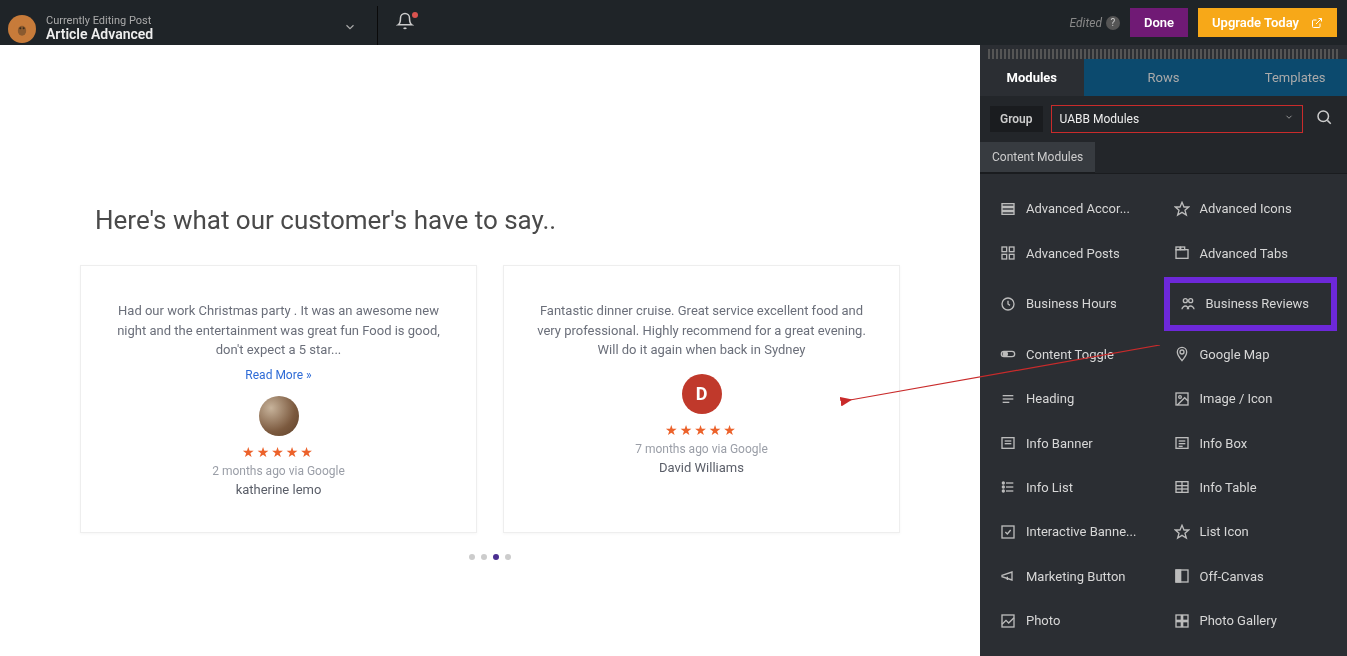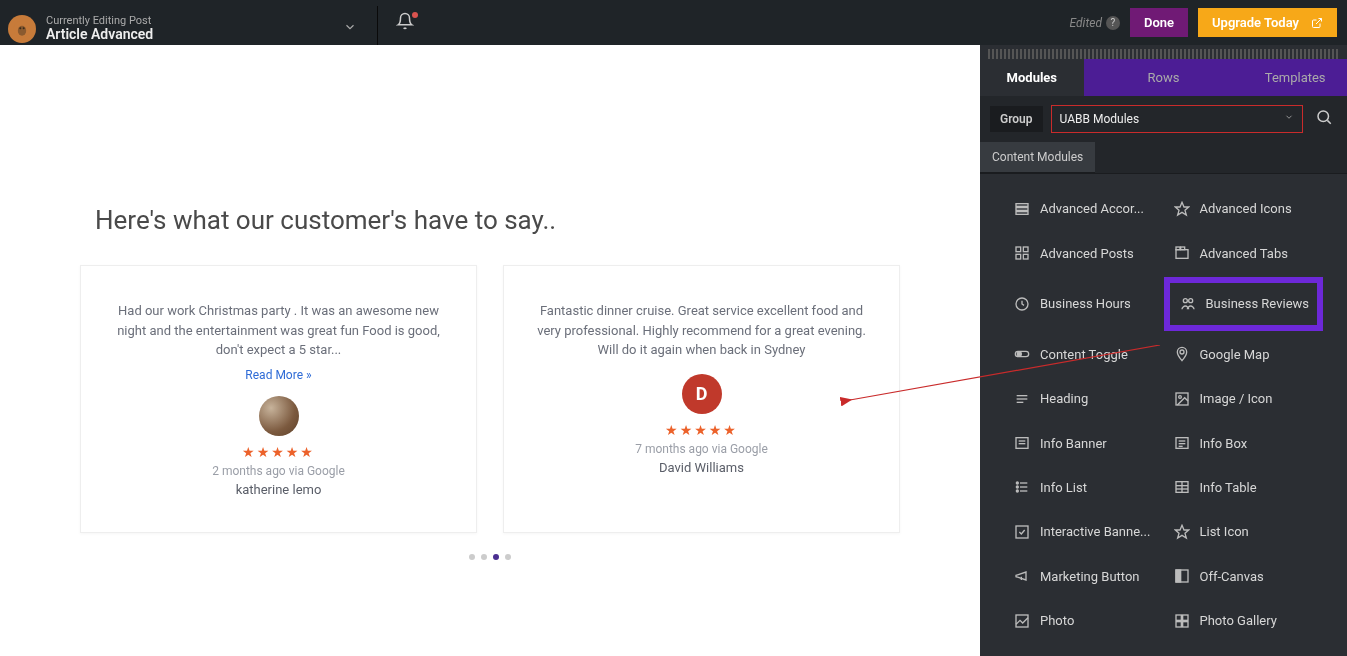--- a/index.html
+++ b/index.html
@@ -36,30 +36,30 @@
 .meta { font-size: 12px; color: #9a9ea7; }
 .author { font-size: 13px; color: #5a5e68; margin-top:4px;}
 .dots { text-align: center; margin-top: 12px; }
 .dot { display: inline-block; width: 6px; height: 6px; border-radius: 50%; background: #ccc; margin: 0 3px; }
 .dot.active { background: #4b2f91; }
 
 .arrow-svg { position: absolute; top: 300px; left: 830px; pointer-events: none; z-index: 5; }
 
 .sidebar { width: 367px; background: #2b2e33; color: #ccc; display: flex; flex-direction: column; }
 .drag-handle { height: 10px; background: repeating-linear-gradient(90deg, #555 0 2px, transparent 2px 4px); margin: 4px 8px 0;}
-.tabs { display: flex; background: #4c1d95; gap: 28px; }
+.tabs { display: flex; background: #0c4a6e; gap: 28px; }
 .tab { flex: 1; text-align: center; padding: 11px 0; font-size: 13px; color: #aaa; cursor: pointer; }
 .tab.active { color: #fff; font-weight: 700; background: #2b2e33; }
 .group-row { display: flex; align-items: center; padding: 8px 10px; background: #23262a; gap: 8px; }
 .group-label { background: #1a1c1f; padding: 6px 10px; font-size: 12px; color: #ccc; font-weight:600;}
 .group-select { flex: 1; border: 1px solid #c92b2b; padding: 6px 8px; font-size: 12px; color: #eee; display: flex; align-items: flex-start; justify-content: space-between; background:#23262a;}
 .search-icon { color: #ccc; padding:4px;}
 .section-tab { background: #373b40; padding: 8px 12px; font-size: 12px; color: #ccc; display:inline-block; border-bottom: 1px solid #1a1c1f; width:fit-content;}
 .section-tab-wrap { border-bottom: 1px solid #1a1c1f; background:#23262a;}
-.modules-grid { display: grid; grid-template-columns: 1fr 1fr; padding: 14px 24px; gap: 2px 0; overflow-y: auto; }
+.modules-grid { display: grid; grid-template-columns: 1fr 1fr; padding: 14px 10px; gap: 2px 0; overflow-y: auto; }
 .module-item { display: flex; align-items: center; gap: 10px; padding: 14px 10px; font-size: 13px; color: #d7d7d7; cursor: grab; white-space: nowrap; overflow:hidden; text-overflow: ellipsis; }
 .module-item.highlighted { border: 6px solid #6d28d9; }
 .module-icon { width: 16px; height: 16px; flex: none; color: #bcbcbc; }
 </style>
 </head>
 <body>
 
 <div class="topbar">
   <div class="topbar-left">
     <div class="beaver-icon">

